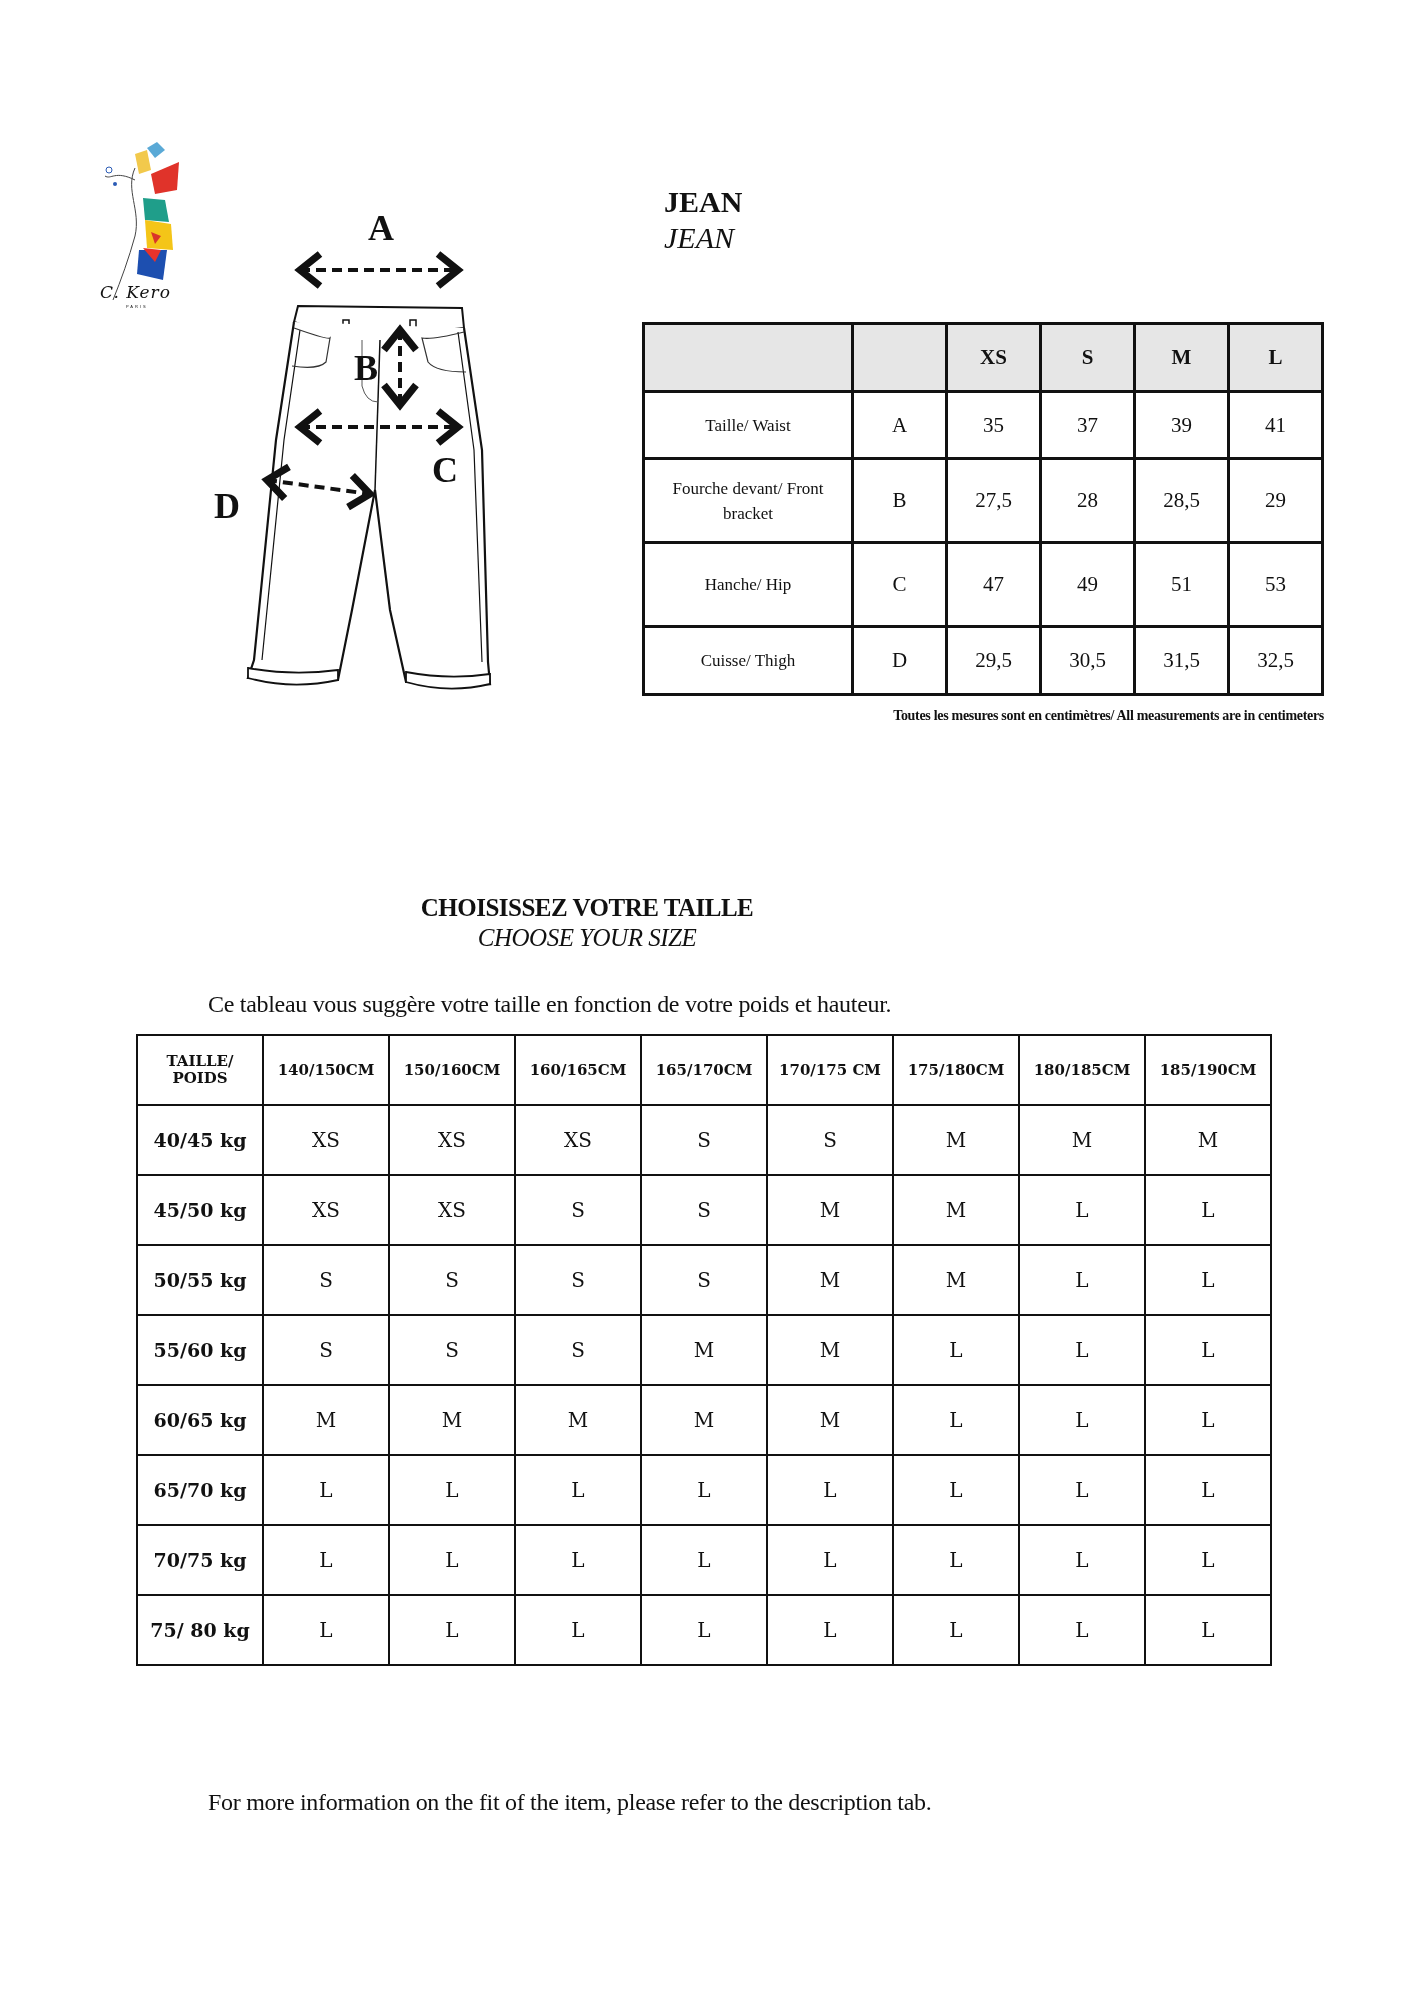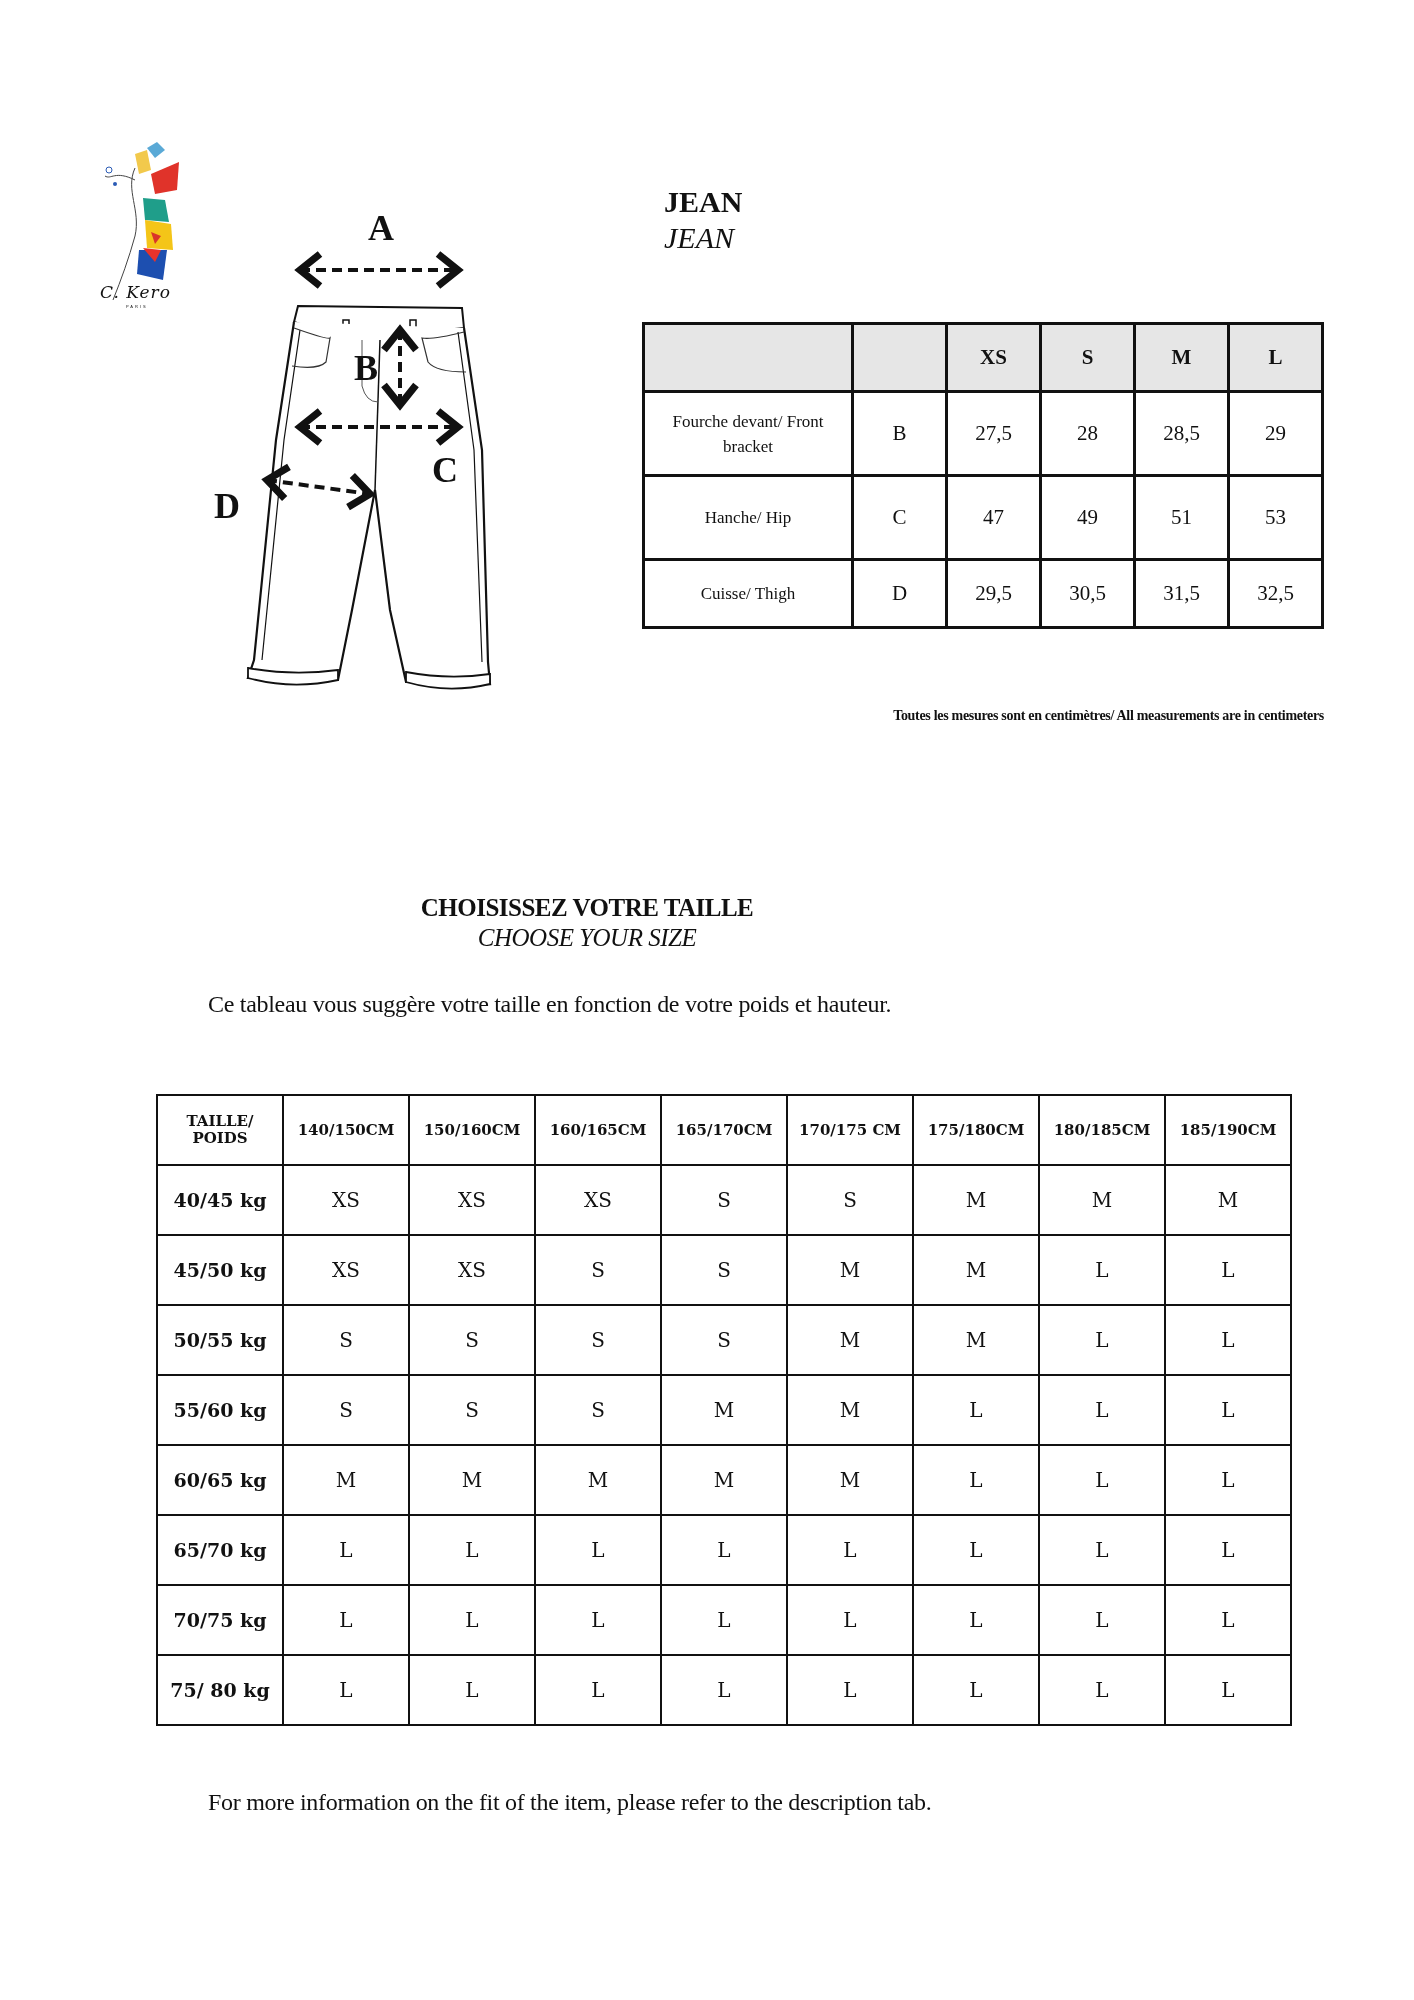--- a/index.html
+++ b/index.html
@@ -32,21 +32,21 @@
   .mtable .c0 { width: 206px; } .mtable .c1 { width: 91px; } .mtable .cs { width: 91px; }
   .mnote { position: absolute; right: 90px; top: 708px; font-family: "Liberation Serif", serif; font-weight: bold; font-size: 14px; letter-spacing: -0.3px; }
 
   
   .choose { position: absolute; left: 0; width: 1174px; top: 893px; text-align: center; }
   .choose-fr { font-weight: bold; font-size: 25px; line-height: 30px; letter-spacing: -0.5px; }
   .choose-en { font-style: italic; font-size: 25px; line-height: 30px; letter-spacing: -0.5px; }
   .intro { position: absolute; left: 208px; top: 990px; font-size: 24px; line-height: 28px; letter-spacing: -0.3px; }
 
   
-  .stable { position: absolute; left: 136px; top: 1094px; border-collapse: collapse; margin-left: 20px; }
+  .stable { position: absolute; left: 136px; top: 1034px; border-collapse: collapse; }
   .stable th, .stable td { border: 2.5px solid #111; text-align: center; padding: 0; width: 124px; height: 68px; font-family: "DejaVu Serif", serif; }
   .stable th { font-weight: bold; font-size: 15px; height: 68px; }
   .stable th.corner { font-size: 15px; line-height: 17px; }
   .stable td.rowhead { font-weight: bold; font-size: 19px; }
   .stable td { font-size: 20px; font-weight: normal; }
 
   .outro { position: absolute; left: 208px; top: 1788px; font-size: 24px; line-height: 28px; letter-spacing: -0.3px; }
 </style>
 </head>
 <body>
@@ -115,20 +115,28 @@
 <table class="mtable">
   <tbody>
       <tr>
     <th class="c0"></th>
     <th class="c1"></th>
     <th class="cs">XS</th>
     <th class="cs">S</th>
     <th class="cs">M</th>
     <th class="cs">L</th>
   </tr>
+  <tr style="height:67px">
+    <td class="mlabel">Taille/ Waist</td>
+    <td>A</td>
+    <td>35</td>
+    <td>37</td>
+    <td>39</td>
+    <td>41</td>
+  </tr>
   <tr style="height:84px">
     <td class="mlabel" style="padding:4px 10px">Fourche devant/ Front bracket</td>
     <td>B</td>
     <td>27,5</td>
     <td>28</td>
     <td>28,5</td>
     <td>29</td>
   </tr>
   <tr style="height:84px">
     <td class="mlabel">Hanche/ Hip</td>

